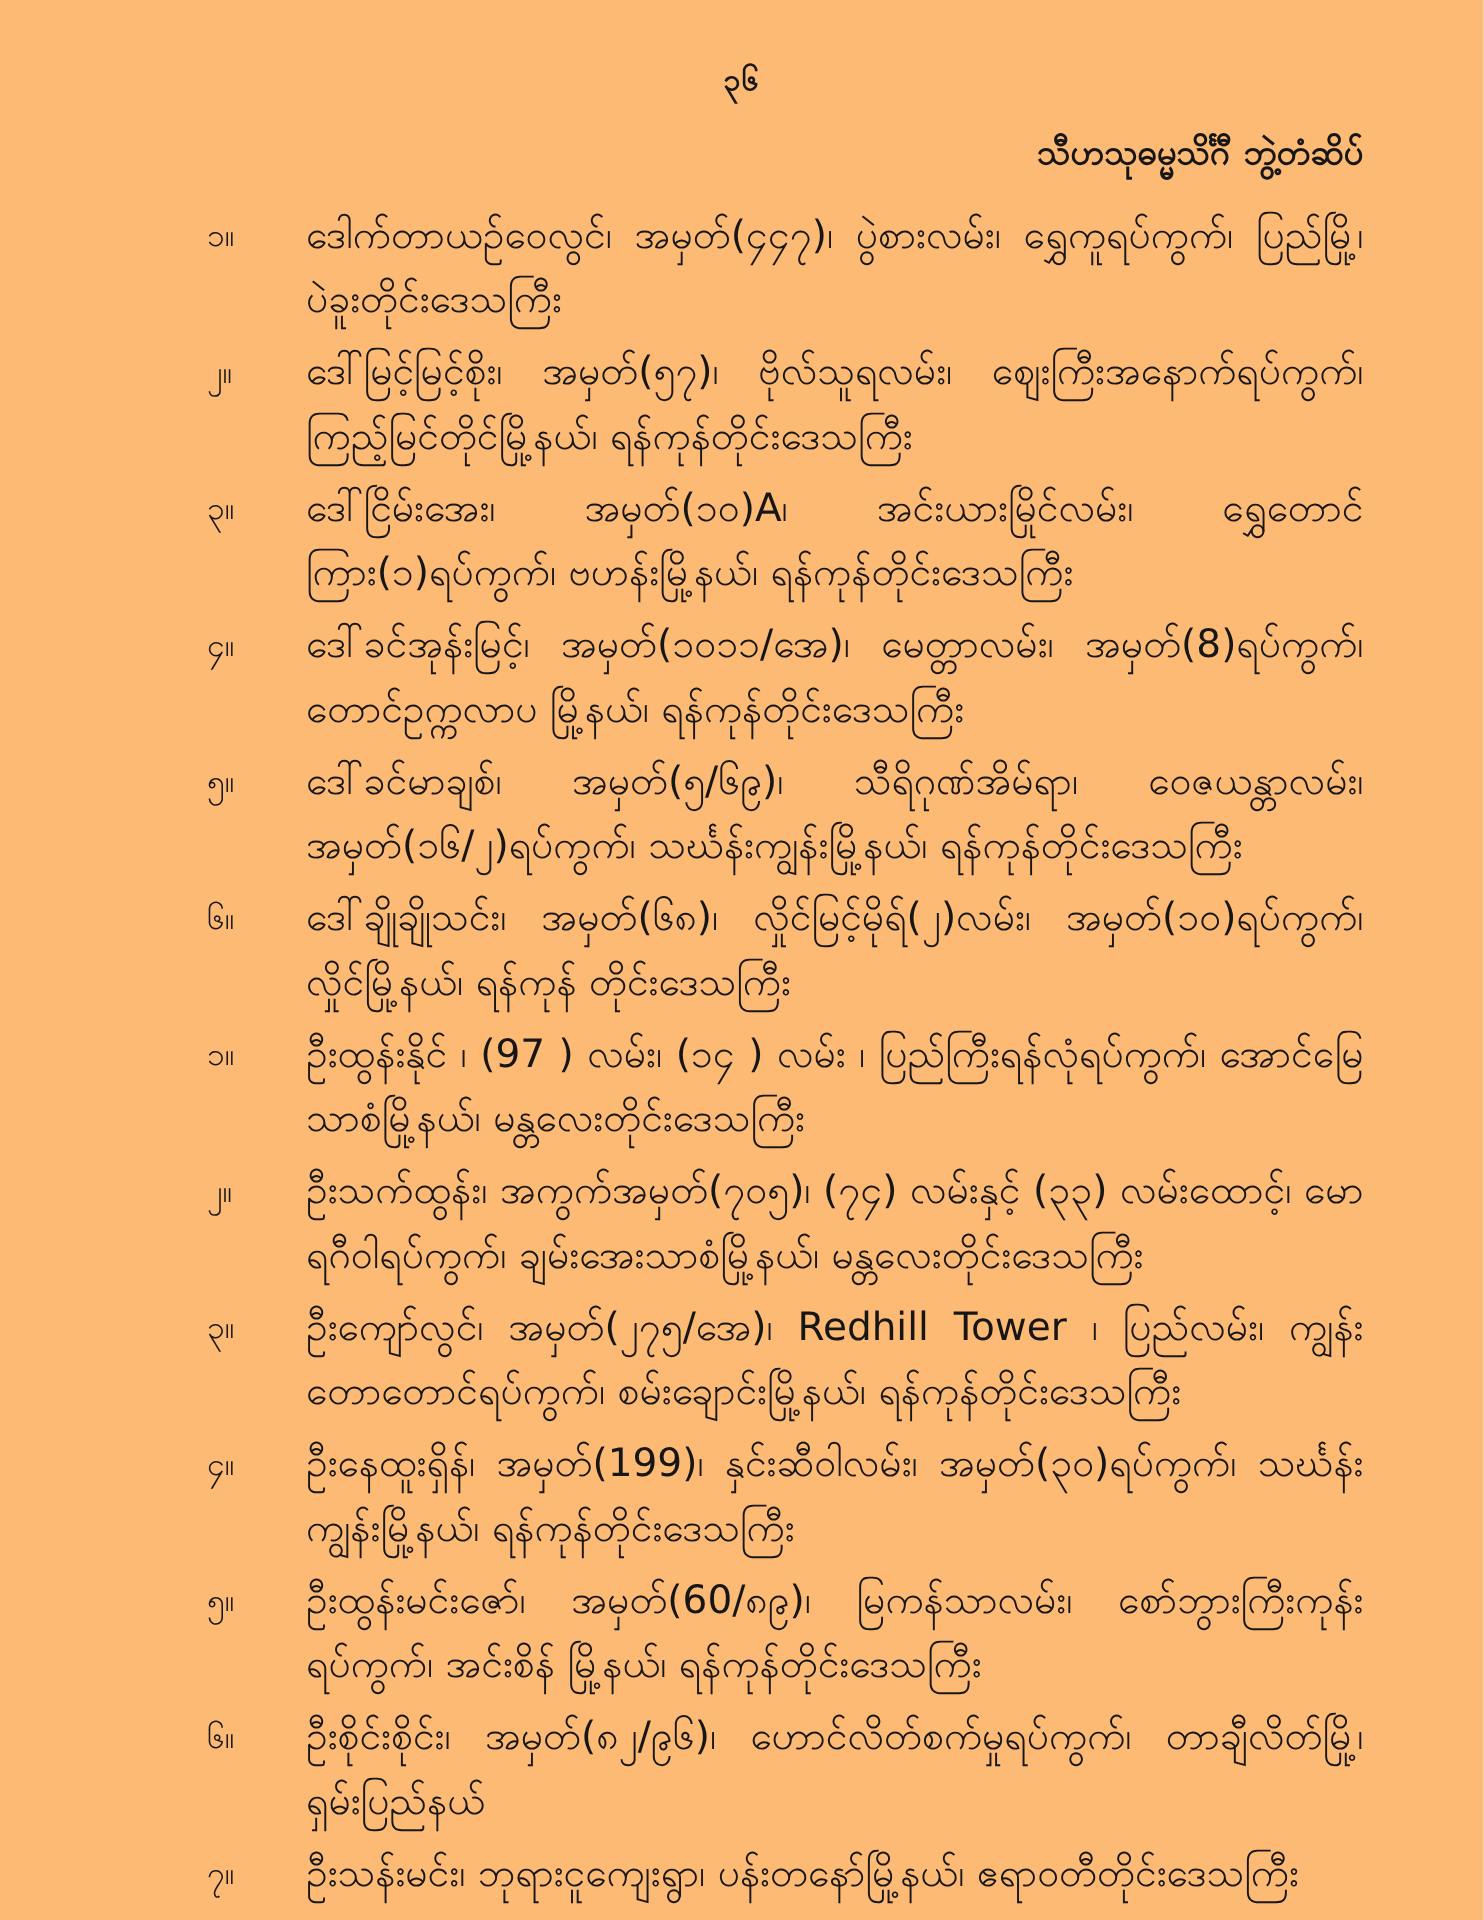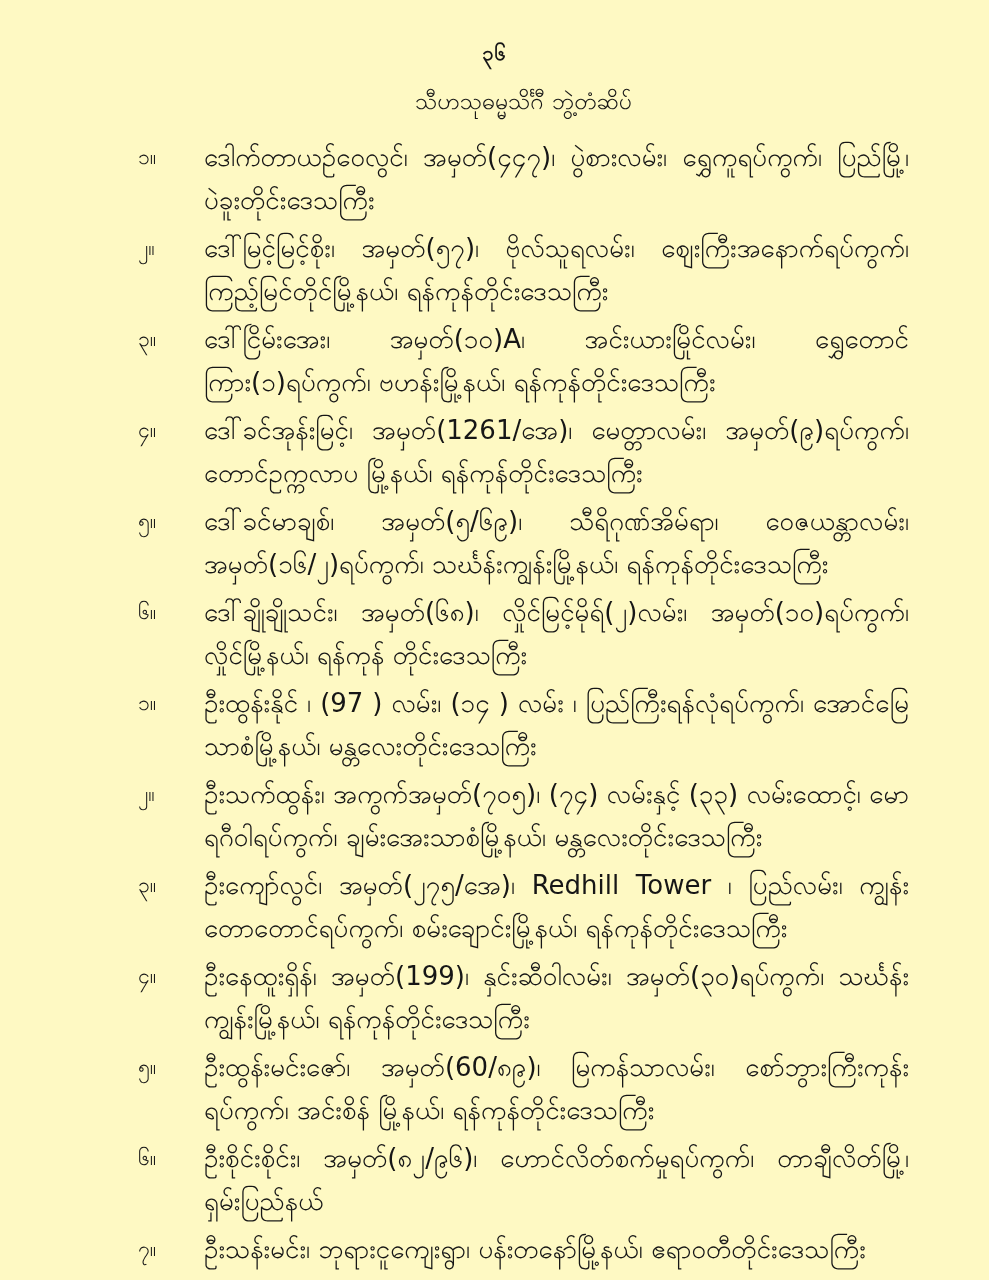--- a/index.html
+++ b/index.html
@@ -3,37 +3,37 @@
 <meta charset="utf-8">
 <style>
   * { margin: 0; padding: 0; box-sizing: border-box; }
   html, body { background: #e8e8e8; }
   body { font-family: "DejaVu Sans", "Liberation Sans", sans-serif; }
   .page {
     position: relative;
     width: 989px;
     height: 1280px;
     margin: 0 auto;
-    background: #fef9c3;
+    background: #fdba74;
     color: #161616;
     padding: 40px 80px 60px 138px;
     overflow: hidden;
   }
   .page-number {
     text-align: center;
     font-size: 20px;
     font-weight: bold;
     letter-spacing: 1px;
     margin-bottom: 16px;
     margin-left: -58px; 
   }
   .section-title {
-    text-align: center;
+    text-align: right;
     font-size: 23px;
-    font-weight: normal;
+    font-weight: bold;
     margin: 12px 0 16px 0;
   }
   .doc-list { }
   .item-row {
     display: flex;
     align-items: flex-start;
     margin-bottom: 5px;
   }
   .item-num {
     flex: 0 0 66px;
@@ -63,21 +63,21 @@
         <div class="item-row">
           <div class="item-num">၂။</div>
           <div class="item-text">ဒေါ်မြင့်မြင့်စိုး၊ အမှတ်(၅၇)၊ ဗိုလ်သူရလမ်း၊ ဈေးကြီးအနောက်ရပ်ကွက်၊ ကြည့်မြင်တိုင်မြို့နယ်၊ ရန်ကုန်တိုင်းဒေသကြီး</div>
         </div>
         <div class="item-row">
           <div class="item-num">၃။</div>
           <div class="item-text">ဒေါ်ငြိမ်းအေး၊ အမှတ်(၁၀)A၊ အင်းယားမြိုင်လမ်း၊ ရွှေတောင်ကြား(၁)ရပ်ကွက်၊ ဗဟန်းမြို့နယ်၊ ရန်ကုန်တိုင်းဒေသကြီး</div>
         </div>
         <div class="item-row">
           <div class="item-num">၄။</div>
-          <div class="item-text">ဒေါ်ခင်အုန်းမြင့်၊ အမှတ်(1261/အေ)၊ မေတ္တာလမ်း၊ အမှတ်(၉)ရပ်ကွက်၊ တောင်ဥက္ကလာပ မြို့နယ်၊ ရန်ကုန်တိုင်းဒေသကြီး</div>
+          <div class="item-text">ဒေါ်ခင်အုန်းမြင့်၊ အမှတ်(၁၀၁၁/အေ)၊ မေတ္တာလမ်း၊ အမှတ်(8)ရပ်ကွက်၊ တောင်ဥက္ကလာပ မြို့နယ်၊ ရန်ကုန်တိုင်းဒေသကြီး</div>
         </div>
         <div class="item-row">
           <div class="item-num">၅။</div>
           <div class="item-text">ဒေါ်ခင်မာချစ်၊ အမှတ်(၅/၆၉)၊ သီရိဂုဏ်အိမ်ရာ၊ ဝေဇယန္တာလမ်း၊ အမှတ်(၁၆/၂)ရပ်ကွက်၊ သင်္ဃန်းကျွန်းမြို့နယ်၊ ရန်ကုန်တိုင်းဒေသကြီး</div>
         </div>
         <div class="item-row">
           <div class="item-num">၆။</div>
           <div class="item-text">ဒေါ်ချိုချိုသင်း၊ အမှတ်(၆၈)၊ လှိုင်မြင့်မိုရ်(၂)လမ်း၊ အမှတ်(၁၀)ရပ်ကွက်၊ လှိုင်မြို့နယ်၊ ရန်ကုန် တိုင်းဒေသကြီး</div>
         </div>
       </div>

